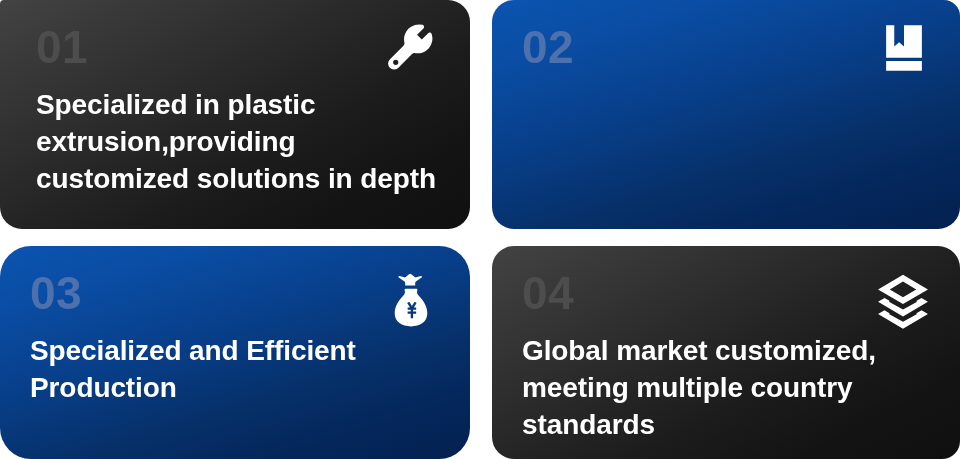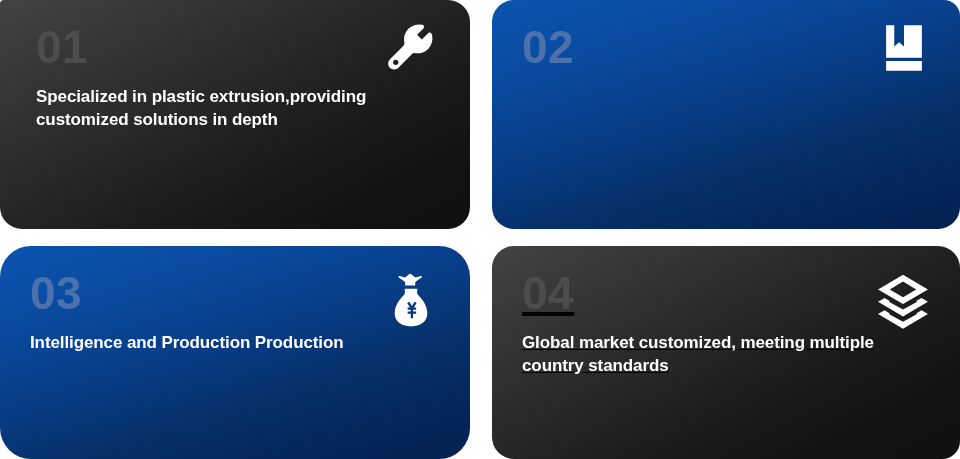--- a/index.html
+++ b/index.html
@@ -39,35 +39,35 @@
     background: linear-gradient(152deg, #434343 0%, #3a3a3a 14%, #2b2b2b 38%, #1c1c1c 62%, #131313 82%, #101010 100%);
   }
   .theme-blue {
     background: linear-gradient(163deg, #0a54b0 0%, #0a4da4 18%, #083f8a 42%, #063069 66%, #04265a 84%, #032150 100%);
   }
 
   
   #card-01 { border-top-left-radius: 4px; padding-left: 36px; }
   #card-02 { border-top-right-radius: 16px; border-bottom-right-radius: 22px; }
   #card-03 { border-bottom-left-radius: 18px; border-radius: 31px; }
-  #card-04 { border-bottom-right-radius: 18px; text-decoration: underline; }
+  #card-04 { border-bottom-right-radius: 18px; }
 
   .card-number {
     font-size: 46px;
     font-weight: 800;
     line-height: 1;
     letter-spacing: 0.5px;
     margin-bottom: 16px;
     user-select: none;
   }
   .theme-dark .card-number { color: #4d4d4d; }
   .theme-blue .card-number { color: #4d71ad; }
 
   .card-title {
-    font-size: 17px;
+    font-size: 28px;
     font-weight: 700;
     line-height: 1.33;
     color: #ffffff;
     letter-spacing: -0.1px;
     max-width: 100%;
   }
 
   .card-icon {
     position: absolute;
     top: 24px;
@@ -106,21 +106,21 @@
     <span class="card-icon">
       <svg viewBox="0 0 64 64" xmlns="http://www.w3.org/2000/svg" aria-hidden="true">
         <path d="M10 4h10v26l6-5 6 5V4h22v40H10V4z"></path>
         <path d="M10 48h44v12H10z"></path>
       </svg>
     </span>
   </div>
 
   <div class="feature-card theme-blue" id="card-03">
     <div class="card-number">03</div>
-    <div class="card-title">Intelligence and Production Production</div>
+    <div class="card-title">Specialized and Efficient Production</div>
     <span class="card-icon">
       <svg viewBox="0 0 64 64" xmlns="http://www.w3.org/2000/svg" aria-hidden="true">
         <path d="M18.5 6.2c-.9-.6-.3-2.1.8-1.8l5.1 1.5a2 2 0 0 0 1.8-.4l3.6-3a2 2 0 0 1 2.6 0l3.6 3c.5.4 1.2.6 1.8.4l5.1-1.5c1.1-.3 1.7 1.2.8 1.8l-6.3 4.4a2 2 0 0 0-.8 1.6v2.7H25.6v-2.7a2 2 0 0 0-.8-1.6l-6.3-4.4z"></path>
         <path d="M26.2 18.5h11.6c.9 0 1.5.8 1.2 1.6-.8 2.3-.2 4.2 1.6 6.1 5.5 5.6 9.4 12.3 9.4 19.4 0 9.6-8 14.4-18 14.4s-18-4.8-18-14.4c0-7.1 3.9-13.8 9.4-19.4 1.8-1.9 2.4-3.8 1.6-6.1-.3-.8.3-1.6 1.2-1.6zm1.6 15.7 3.1 4.9h-2.6v2.6h3.4v1.8h-3.4v2.6h3.4v5h2.6v-5h3.4v-2.6h-3.4v-1.8h3.4v-2.6h-2.6l3.1-4.9-2.2-1.4-3 4.8-3-4.8-2.2 1.4z"></path>
       </svg>
     </span>
   </div>
 
   <div class="feature-card theme-dark" id="card-04">
     <div class="card-number">04</div>

